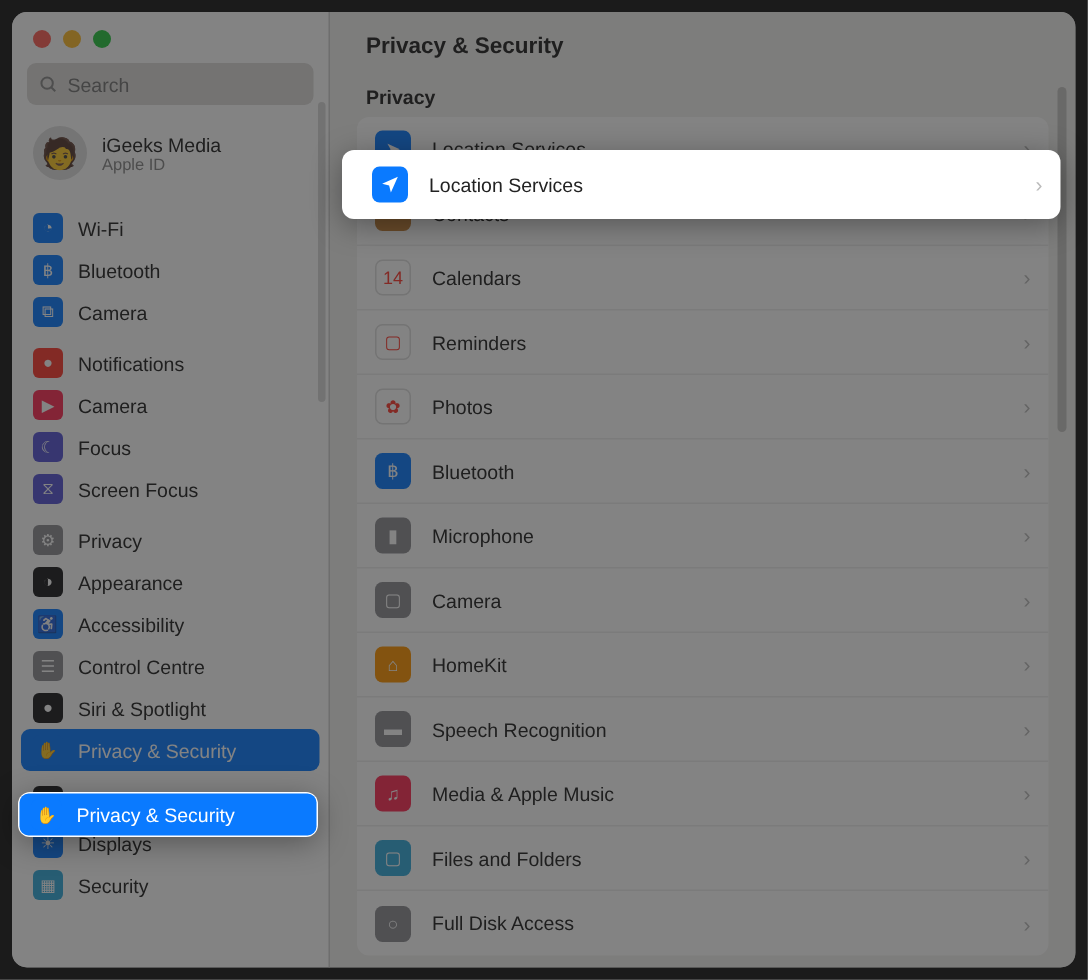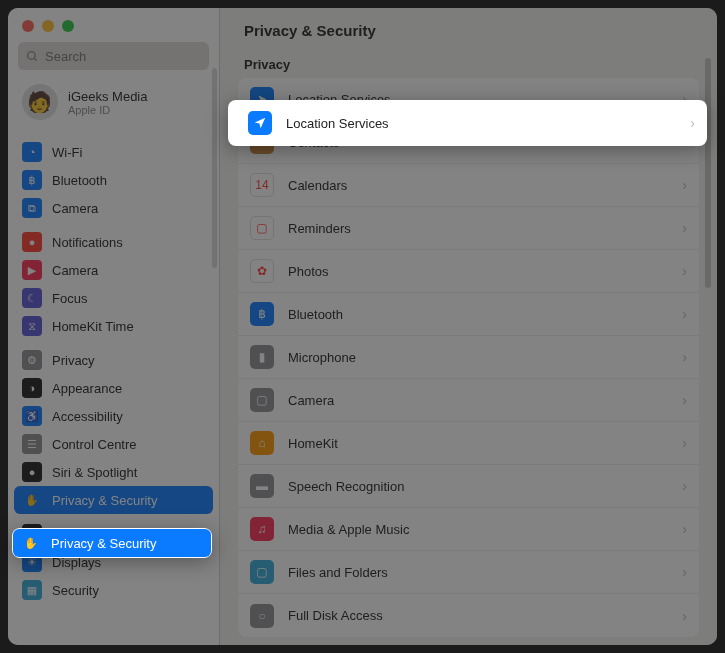--- a/index.html
+++ b/index.html
@@ -225,21 +225,21 @@
           <div class="sb-item">
             <div class="sb-icon" style="background: rgb(255, 45, 85);">▶</div>
             <span>Camera</span>
           </div>
           <div class="sb-item">
             <div class="sb-icon" style="background: rgb(88, 86, 214);">☾</div>
             <span>Focus</span>
           </div>
           <div class="sb-item">
             <div class="sb-icon" style="background: rgb(88, 86, 214);">⧖</div>
-            <span>HomeKit Time</span>
+            <span>Screen Focus</span>
           </div>
         </div>
         <div class="sb-group">
           <div class="sb-item">
             <div class="sb-icon" style="background: rgb(142, 142, 147);">⚙</div>
             <span>Privacy</span>
           </div>
           <div class="sb-item">
             <div class="sb-icon" style="background: rgb(28, 28, 30);">◑</div>
             <span>Appearance</span>

